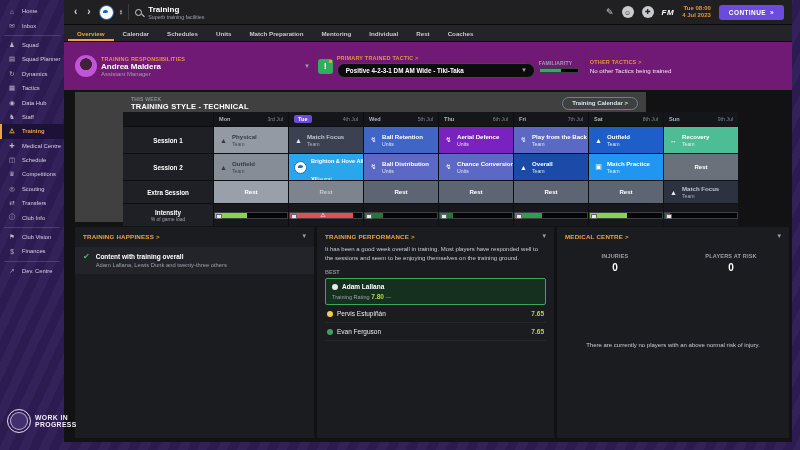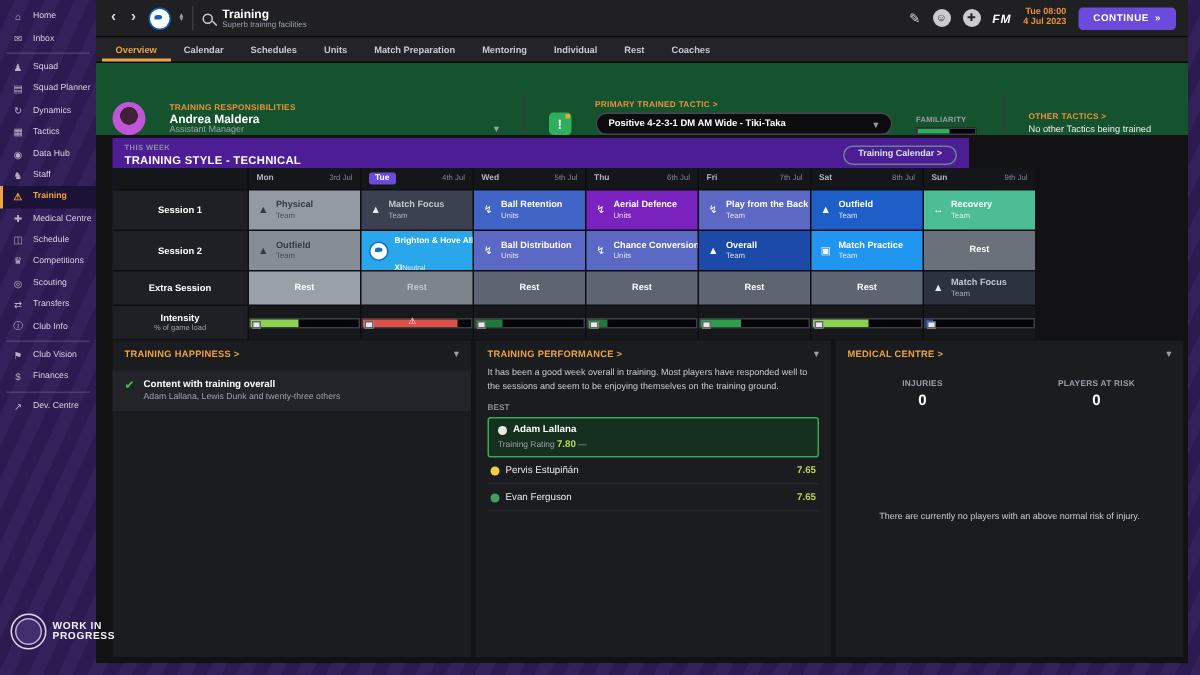--- a/index.html
+++ b/index.html
@@ -38,36 +38,36 @@
   .edit-ic { font-size:9px; color:#d0d2d6; cursor:pointer; }
   .circ-ic { width:12px; height:12px; border-radius:50%; background:#c9cbce; color:#26262a; font-size:7px; display:flex; align-items:center; justify-content:center; cursor:pointer; }
   .fm-logo { font-size:8px; font-weight:bold; font-style:italic; letter-spacing:.5px; }
   .date-block { text-align:right; line-height:1.15; color:#e8923c; font-size:6px; font-weight:bold; }
   .continue-btn { background:#6b4bdb; border-radius:3px; padding:4px 10px; font-size:6.5px; font-weight:bold; letter-spacing:.4px; display:flex; align-items:center; gap:4px; cursor:pointer; }
   
   .tabbar { height:17px; background:#242428; display:flex; align-items:stretch; padding-left:4px; border-bottom:1px solid #0a0a0c; }
   .tab { display:flex; align-items:center; padding:0 9px; font-size:6.2px; font-weight:bold; color:#c5c9d0; cursor:pointer; }
   .tab.active { color:#eda43e; box-shadow:inset 0 -2px 0 #eda43e; }
   
-  .resp-row { height:48px; background:#14532d; display:flex; align-items:flex-end; padding:0 11px; gap:16px; }
+  .resp-row { height:48px; background:#701a75; display:flex; align-items:center; padding:0 11px; gap:4px; }
   .avatar { width:22px; height:22px; border-radius:50%; background:radial-gradient(circle at 50% 42%,#41203a 34%,#c055d8 36%); flex:none; }
   .ol { font-size:5.5px; font-weight:bold; color:#e8923c; letter-spacing:.2px; }
   .resp-name { font-size:8px; font-weight:bold; }
   .resp-role { font-size:6px; color:#9aa0aa; }
   .chev { color:#9aa0aa; font-size:7px; cursor:pointer; }
   .tactic-ic { width:15px; height:15px; border-radius:3px; background:#2fae5e; color:#fff; font-size:9px; font-weight:bold; display:flex; align-items:center; justify-content:center; position:relative; flex:none; }
   .tactic-ic::after { content:""; position:absolute; right:1px; top:1px; width:3px; height:3px; background:#f0a03c; }
   .tac-select { margin-top:2px; width:198px; height:15px; background:#0c0c0e; border:1px solid #45474e; border-radius:8px; display:flex; align-items:center; justify-content:space-between; padding:0 8px; cursor:pointer; }
   .tac-select .v { font-size:6.3px; font-weight:bold; }
   .fam { width:42px; }
   .fam-bar { margin-top:2px; width:40px; height:5px; background:#030304; border:1px solid #3c3f46; }
   .fam-fill { height:100%; background:#2fae5e; }
   .ot-text { font-size:6.2px; margin-top:2px; color:#e8eaed; }
   
-  .week-panel { position:absolute; left:11px; top:92px; width:571px; height:130px; background:#4c1d95; }
+  .week-panel { position:absolute; left:11px; top:92px; width:571px; height:130px; background:#404040;padding-left:48px; }
   .wp-head { height:20px; display:flex; justify-content:space-between; align-items:center; padding:2px 8px 0 8px; }
   .wp-this { font-size:5px; font-weight:bold; color:#8a8f98; letter-spacing:.3px; }
   .wp-style { font-size:7.5px; font-weight:bold; letter-spacing:.2px; }
   .cal-btn { border:1px solid #68828e; border-radius:8px; padding:2.5px 9px; font-size:6px; font-weight:bold; color:#d7e4ea; cursor:pointer; }
   .wgrid { display:grid; grid-template-columns:90px repeat(7,1fr); grid-template-rows:14px 26px 26px 22px 22px; gap:1px; background:#0d0e11; }
   .corner { background:#15161a; }
   .dayhead { background:#15161a; display:flex; justify-content:space-between; align-items:center; padding:0 5px; }
   .dh-name { font-size:5.6px; font-weight:bold; color:#aeb3bc; }
   .dh-name.badge { background:#6b4bdb; color:#fff; padding:1px 4px; border-radius:2px; }
   .dh-date { font-size:5.2px; color:#7f858f; }

